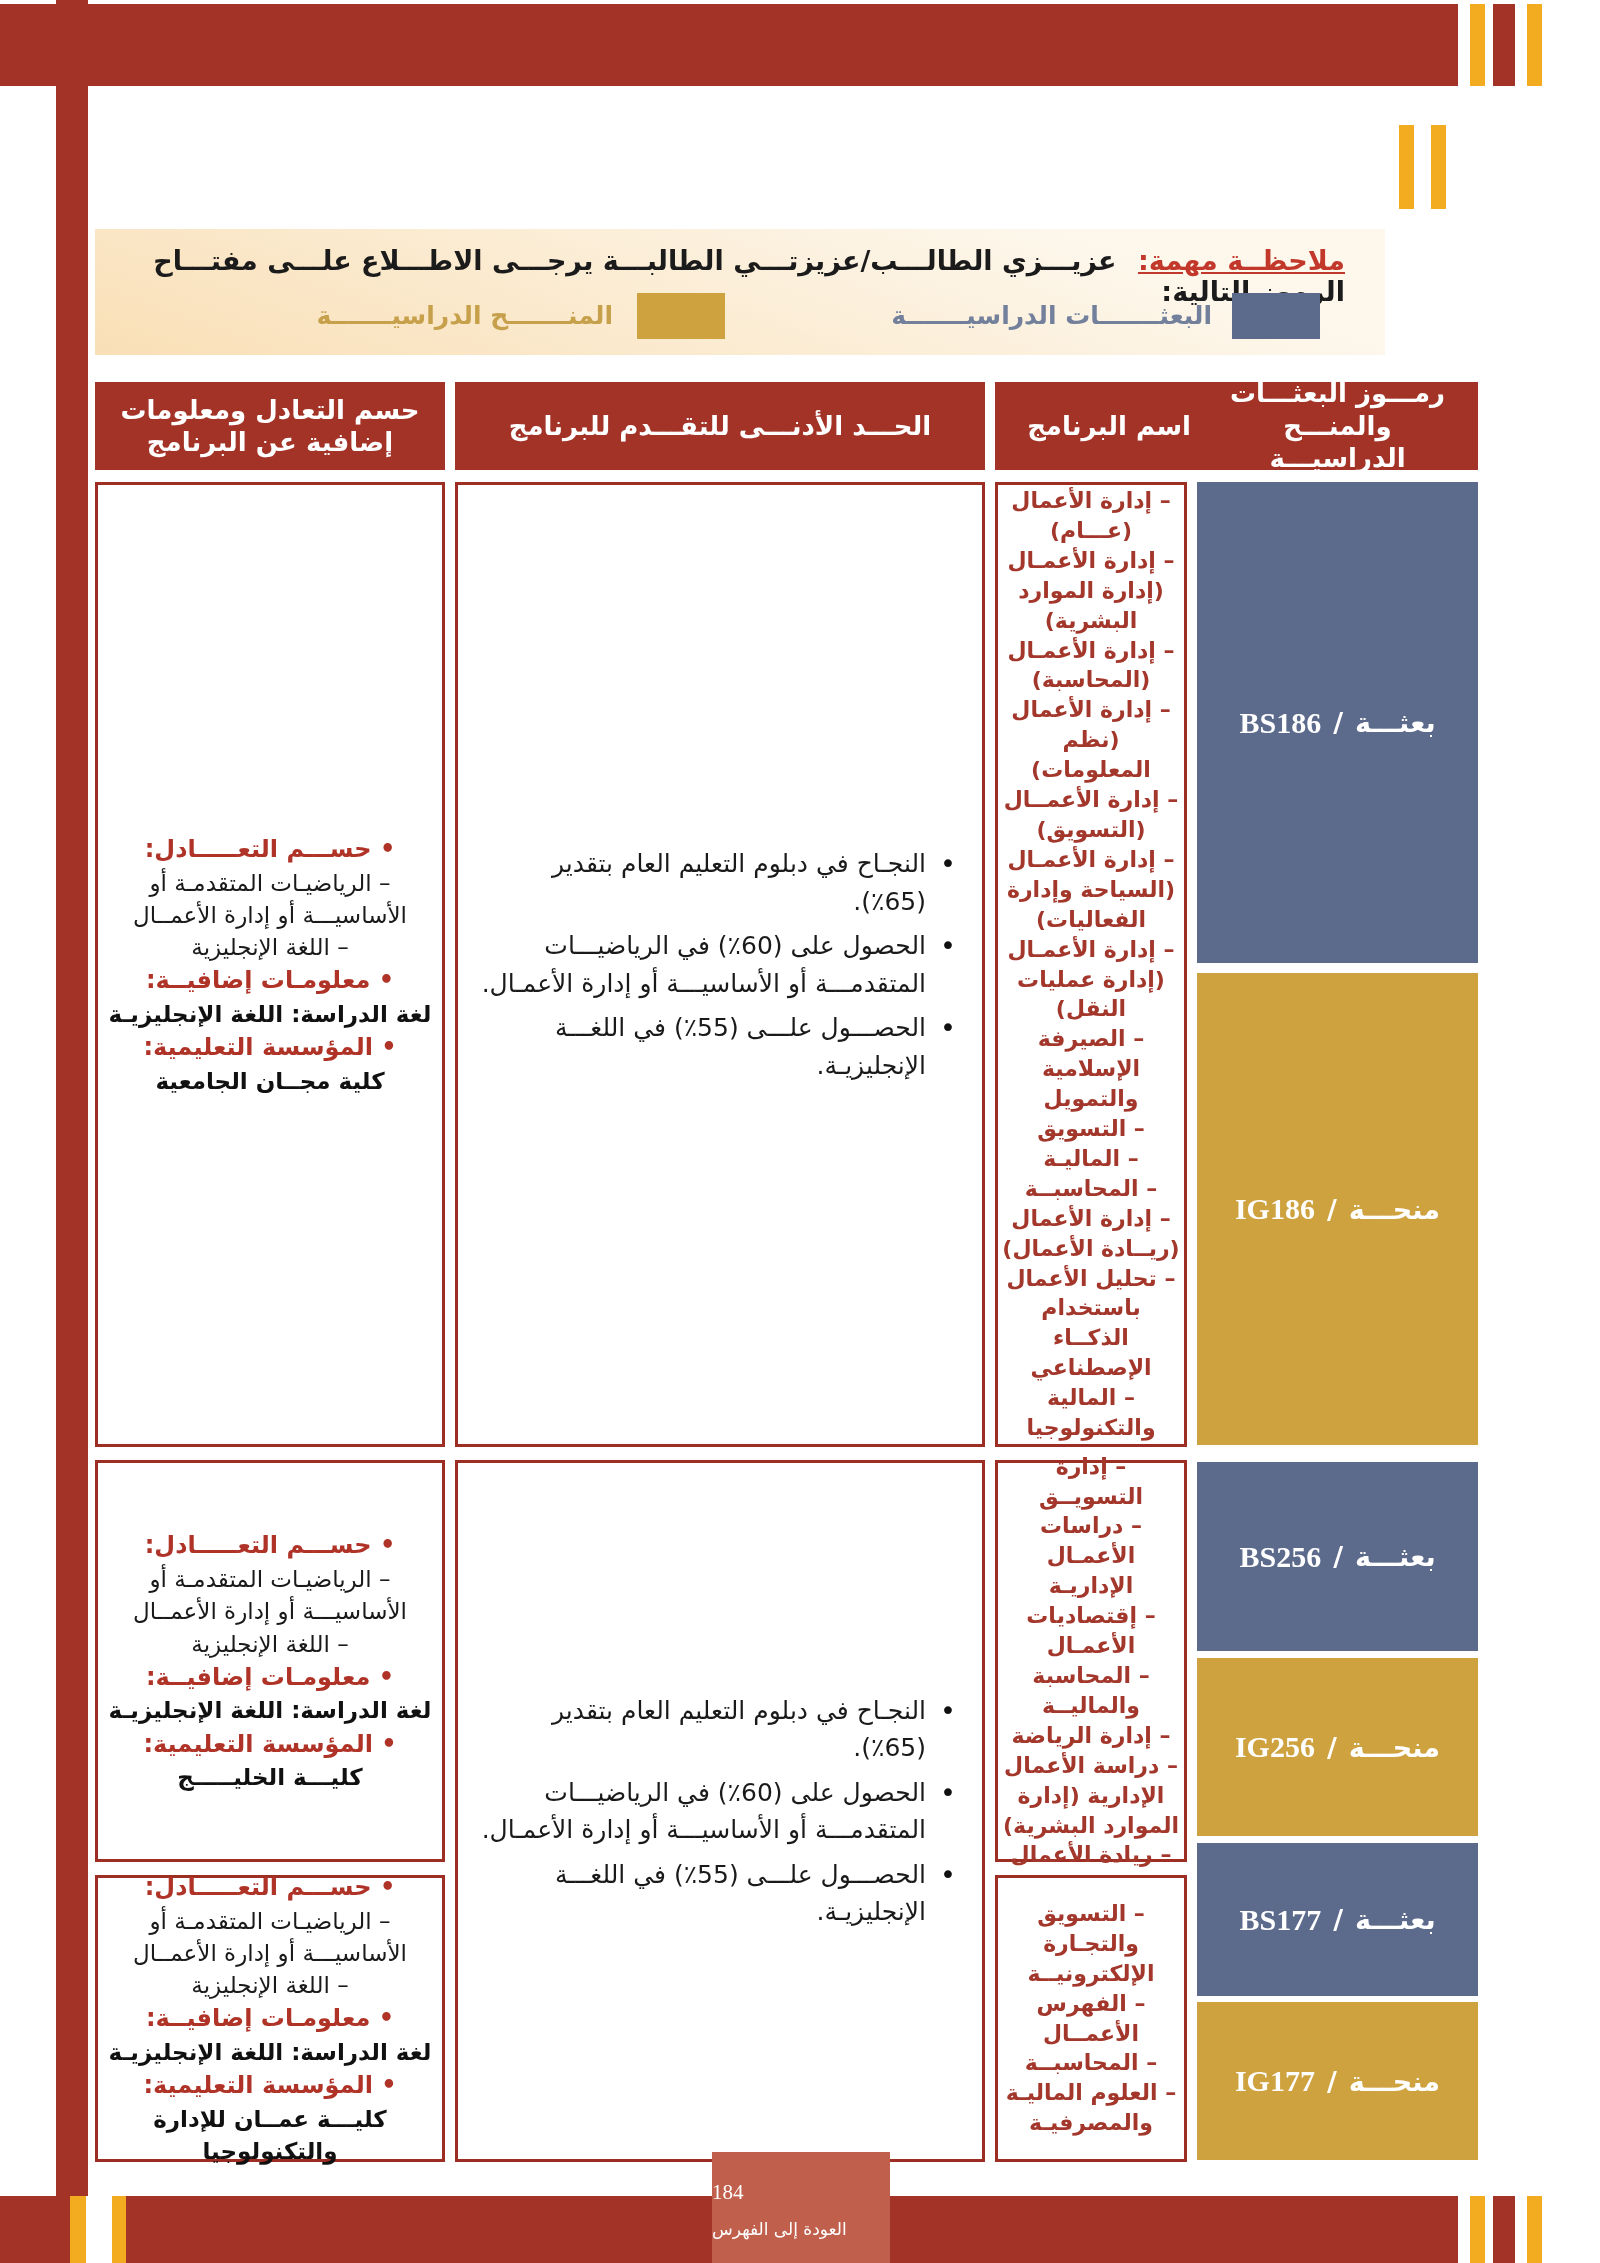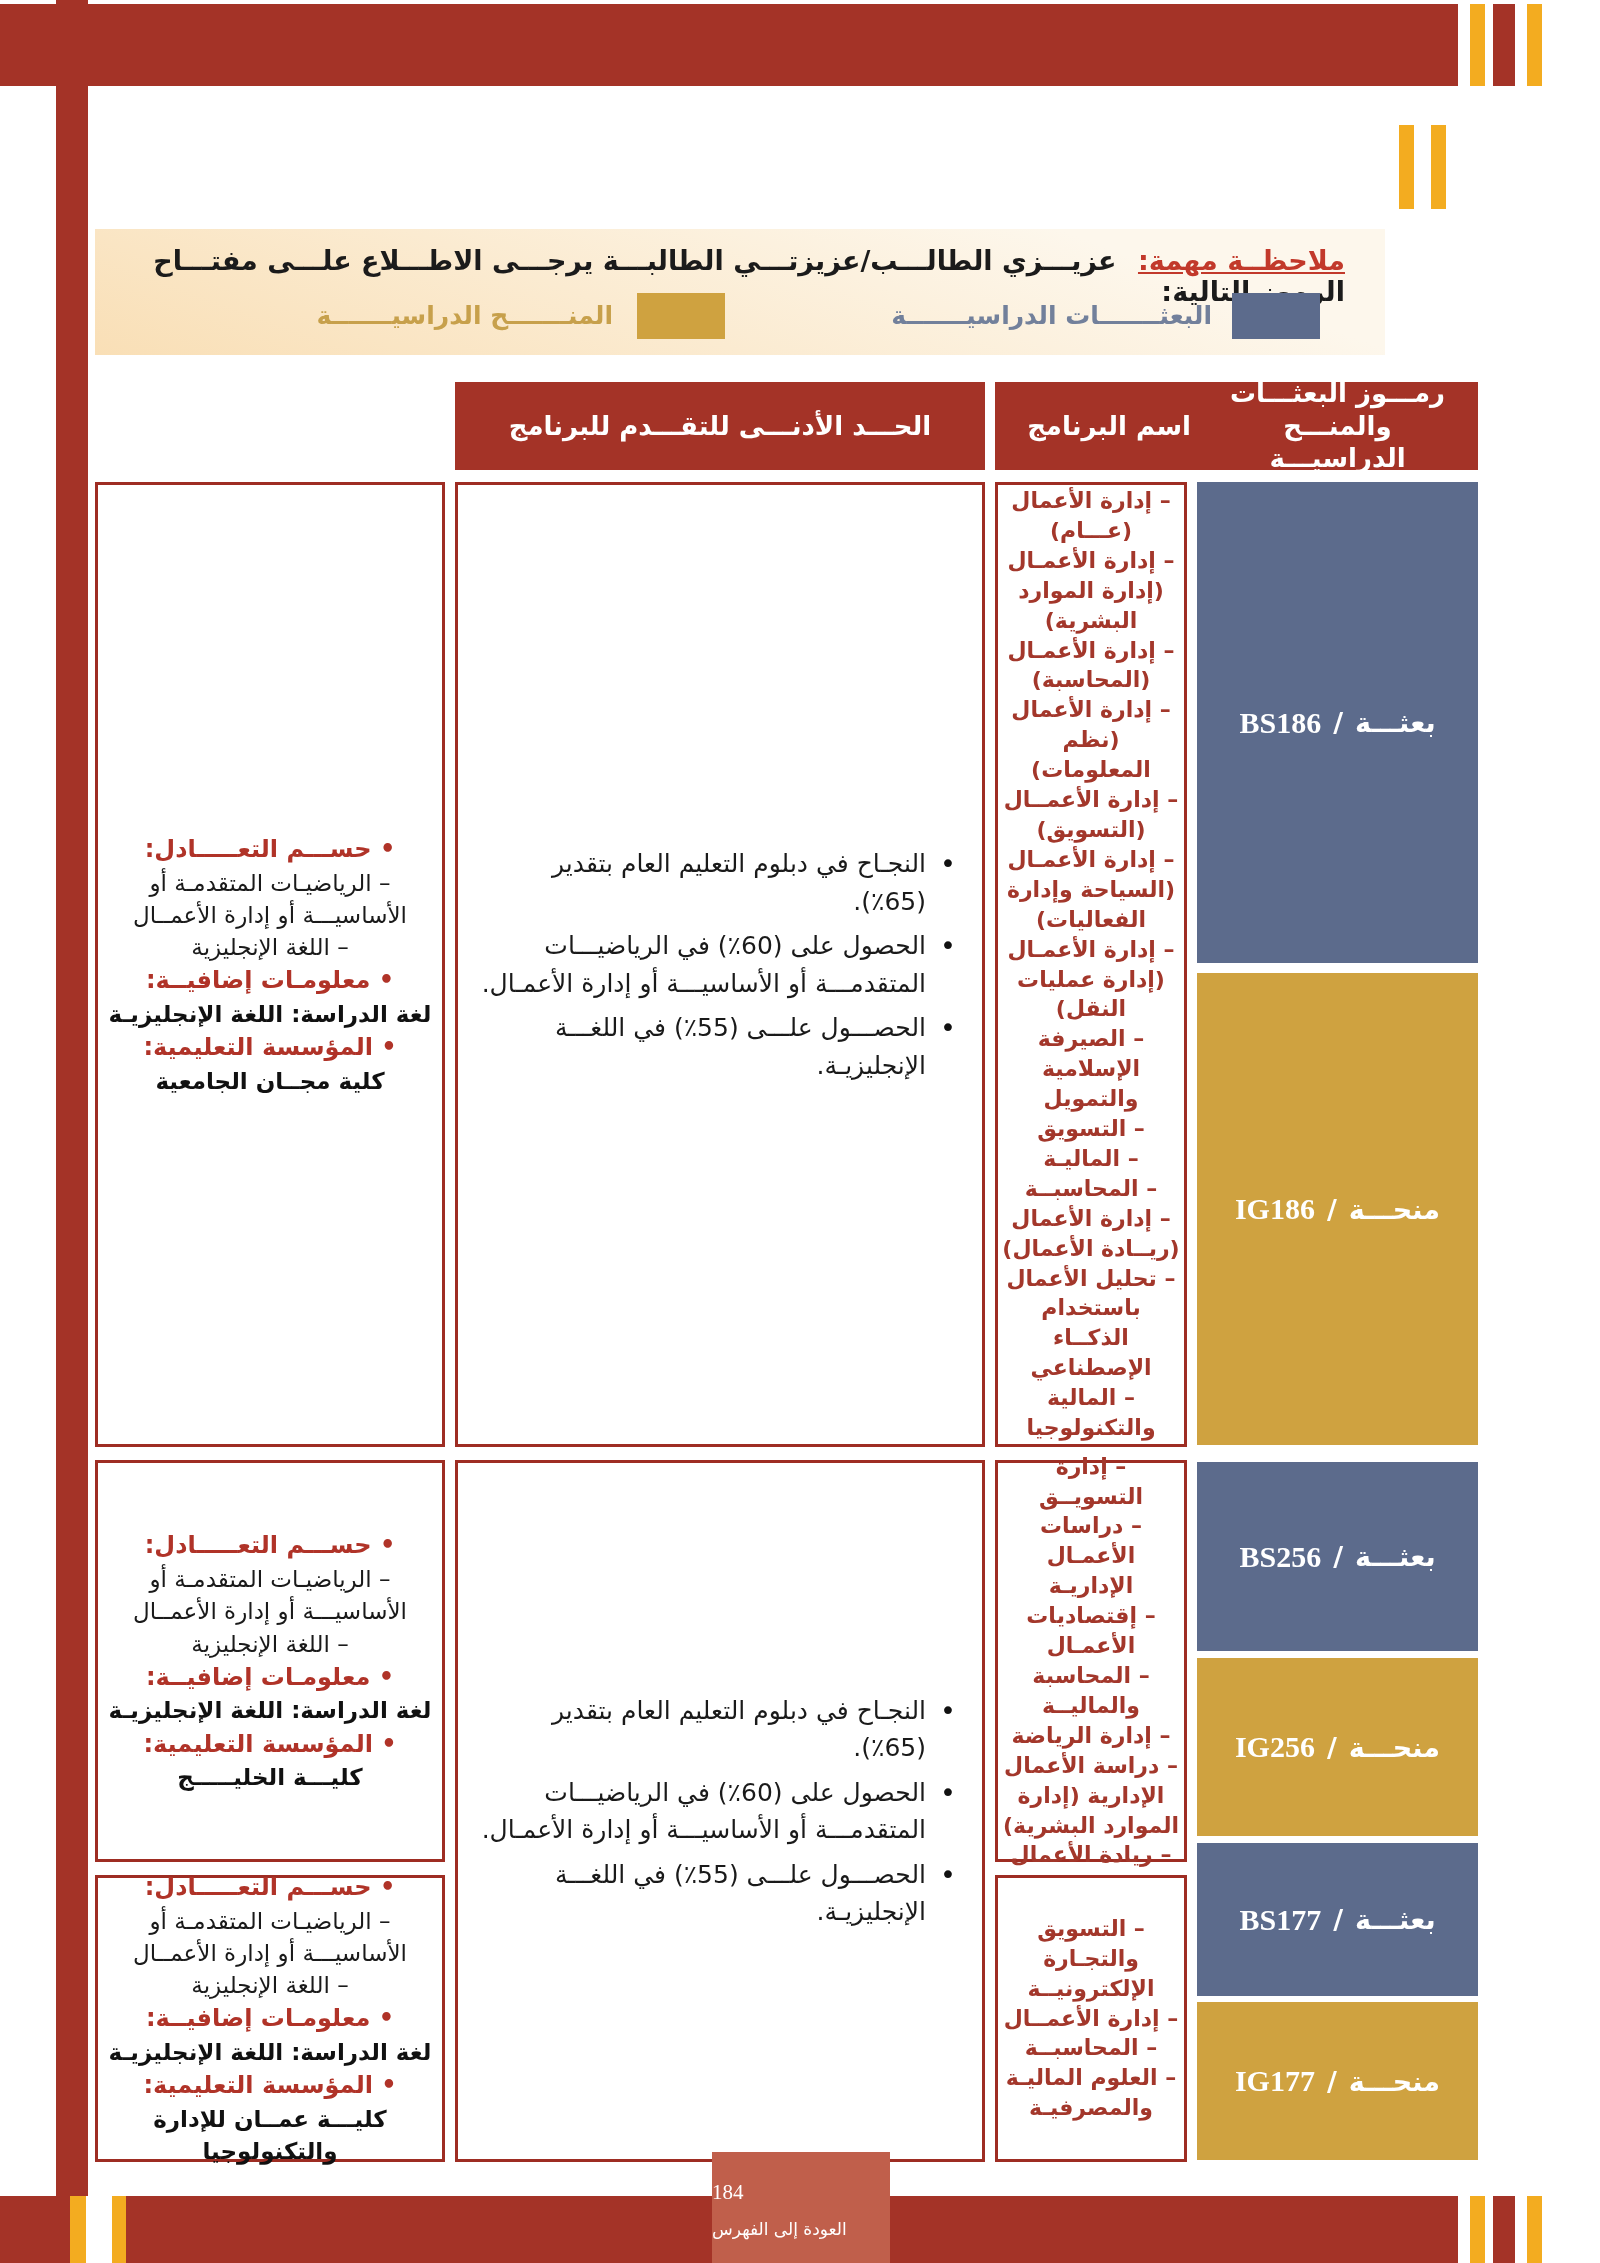--- a/index.html
+++ b/index.html
@@ -97,20 +97,21 @@
     </div>
     <div class="legend-swatch blue"></div>
     <div class="legend-label blue-t">البعثـــــــات الدراسيـــــــة</div>
     <div class="legend-swatch gold"></div>
     <div class="legend-label gold-t">المنـــــــح الدراسيـــــــة</div>
   </div>
 
   <div class="hdr-cell" style="left:1197px;width:281px">رمـــوز البعثـــات والمنـــح الدراسيـــة</div>
   <div class="hdr-cell" style="left:995px;width:228px">اسم البرنامج</div>
   <div class="hdr-cell" style="left:455px;width:530px">الحـــد الأدنـــى للتقـــدم للبرنامج</div>
+  <div class="hdr-cell" style="left:95px;width:350px">حسم التعادل ومعلومات إضافية عن البرنامج</div>
 
   <div class="code-cell blue" style="top:482px;height:481px">
     <span class="ar">بعثـــة</span>
     <span class="sep">/</span>
     <span class="code">BS186</span>
   </div>
   <div class="code-cell gold" style="top:973px;height:472px">
     <span class="ar">منحـــة</span>
     <span class="sep">/</span>
     <span class="code">IG186</span>
@@ -161,21 +162,21 @@
       <div class="prog-item">– إقتصاديات الأعمـال</div>
       <div class="prog-item">– المحاسبة والماليــة</div>
       <div class="prog-item">– إدارة الرياضة</div>
       <div class="prog-item">– دراسة الأعمال الإدارية (إدارة الموارد البشرية)</div>
       <div class="prog-item">– ريادة الأعمال</div>
     </div>
   </div>
   <div class="box prog" style="left:995px;width:192px;top:1875px;height:287px">
     <div class="prog-inner">
       <div class="prog-item">– التسويق والتجـارة الإلكترونيــة</div>
-      <div class="prog-item">– إدارة الأعمــال</div>
+      <div class="prog-item">– الفهرس الأعمــال</div>
       <div class="prog-item">– المحاسبــة</div>
       <div class="prog-item">– العلوم الماليـة والمصرفيـة</div>
     </div>
   </div>
 
   <div class="box minreq" style="left:455px;width:530px;top:482px;height:965px">
     <div class="mr-inner">
       <div class="mr-item">النجـاح في دبلوم التعليم العام بتقدير (65٪).</div>
       <div class="mr-item">الحصول على (60٪) في الرياضيـــات المتقدمـــة أو الأساسيـــة أو إدارة الأعمـال.</div>
       <div class="mr-item">الحصـــول علـــى (55٪) في اللغـــة الإنجليزيـة.</div>

